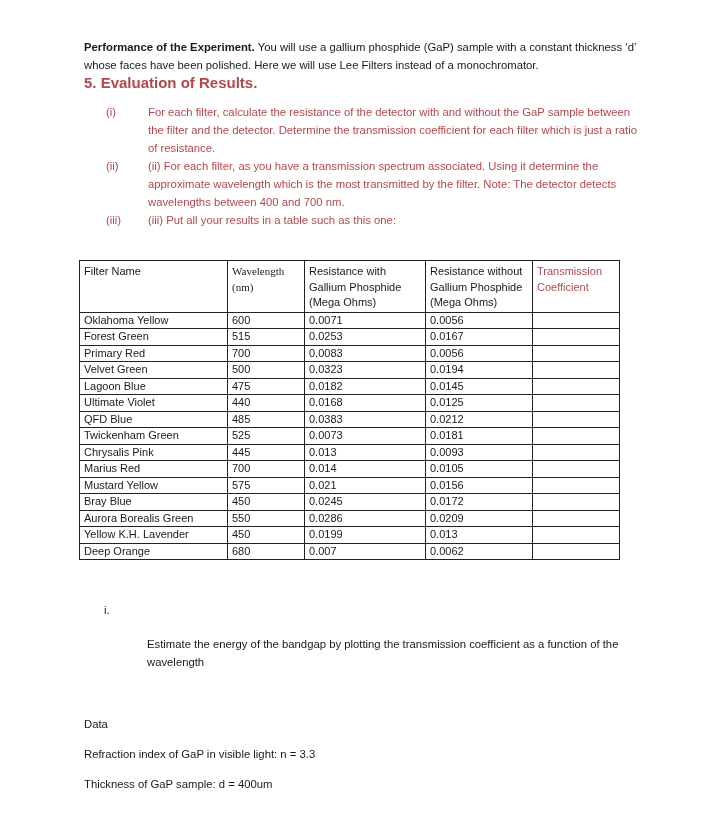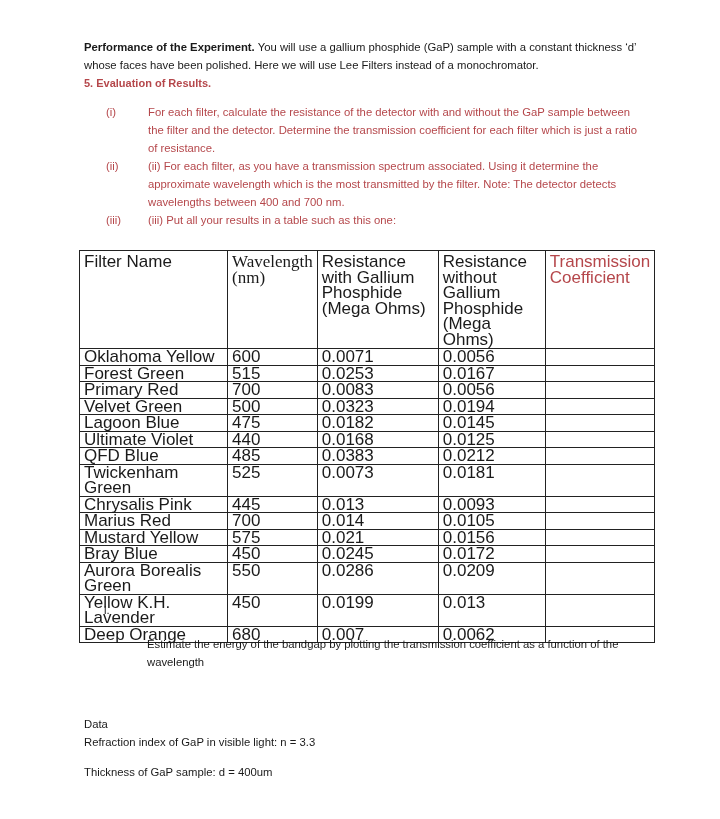--- a/index.html
+++ b/index.html
@@ -25,21 +25,21 @@
     .intro {
       line-height: 18px;
       margin: 0;
     }
     .intro .bold {
       font-weight: bold;
     }
     .section-title {
       color: #b5474b;
       font-weight: bold;
-      font-size: 11px;
+      font-size: 15px;
       margin-top: 0px;
       line-height: 18px;
     }
     .red-list {
       color: #b5474b;
       margin-top: 11px;
       margin-left: 22px;
       line-height: 18px;
     }
     .red-item {
@@ -49,23 +49,23 @@
       width: 42px;
       flex: 0 0 42px;
     }
     .red-item .txt {
       flex: 1;
       width: 476px;
     }
     table.results {
       position: absolute;
       left: 79px;
-      top: 250px;
+      top: 260px;
       border-collapse: collapse;
-      font-size: 17px;
+      font-size: 11px;
       color: #1a1a1a;
     }
     table.results td, table.results th {
       border: 1px solid #222;
       padding: 0 4px;
       vertical-align: top;
       text-align: left;
       font-weight: normal;
       line-height: 15.5px;
     }
@@ -106,21 +106,21 @@
     }
     .data-block {
       position: absolute;
       left: 84px;
       top: 716px;
     }
     .data-block p {
       margin: 0;
       line-height: 16px;
     }
-    .data-block .data-heading { margin-bottom: 2px; }
+    .data-block .data-heading { margin-bottom: 14px; }
     .data-block .data-line1 { margin-bottom: 14px; }
   </style>
 </head>
 <body>
 
 <div class="page">
   <p class="intro"><span class="bold">Performance of the Experiment.</span><span> You will use a gallium phosphide (GaP) sample with a constant thickness ‘d’ whose faces have been polished. Here we will use Lee Filters instead of a monochromator.</span></p>
   <div class="section-title">5. Evaluation of Results.</div>
 
   <div class="red-list">

